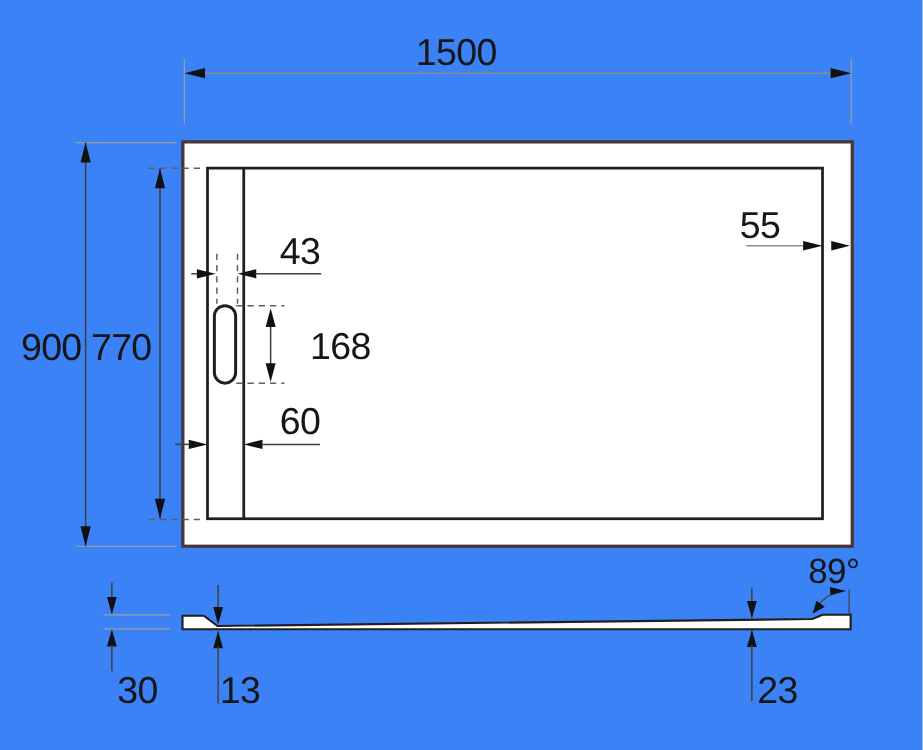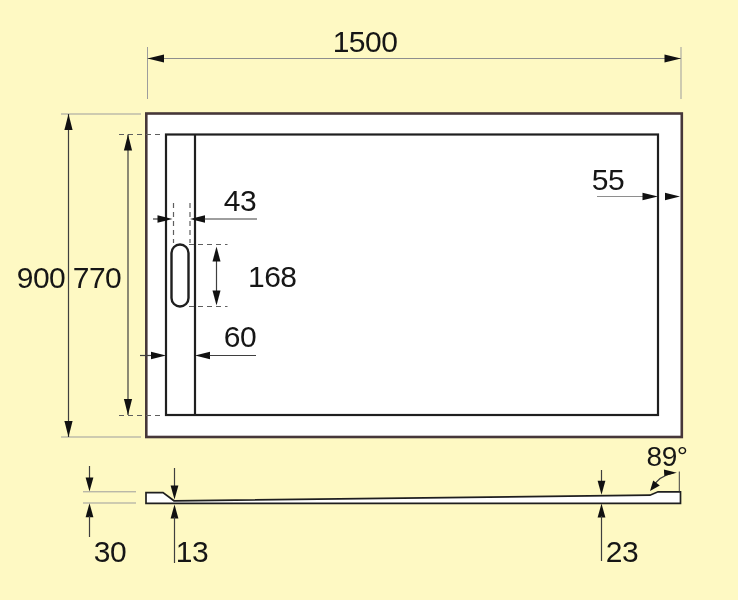--- a/index.html
+++ b/index.html
@@ -1,17 +1,17 @@
 <!DOCTYPE html>
 <html><head>
 <meta charset="utf-8">
 <style>
   html,body{margin:0;padding:0;background:#e9e9e9;}
   .canvas{
-    position:relative;width:738px;height:600px;background:#fef9c3;
+    position:relative;width:738px;height:600px;background:#3b82f6;
     font-family:"Liberation Sans", sans-serif;overflow:hidden;
   }
   svg{display:block;width:738px;height:600px;}
   
   .outline{stroke:#1f1f1f;stroke-width:2.2;fill:none;stroke-linejoin:miter;}
   .outer-frame{stroke:#463739;stroke-width:2.6;fill:#ffffff;}
   .profile{stroke:#1f1f1f;stroke-width:1.7;fill:#ffffff;stroke-linejoin:miter;}
   .dim{stroke:#3f3f3f;stroke-width:1.2;fill:none;}
   .dimlight{stroke:#8e8e8e;stroke-width:1.2;fill:none;}
   .ext{stroke:#9d9d9d;stroke-width:1;fill:none;}

